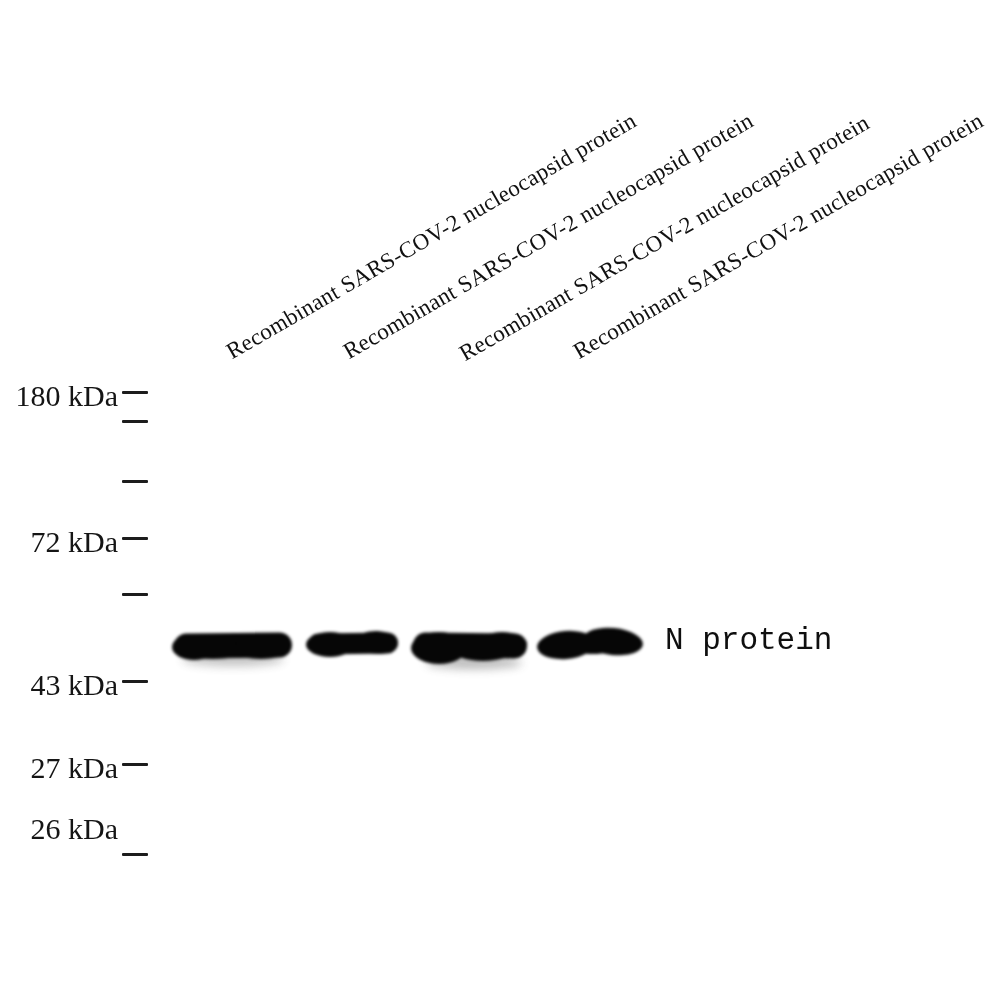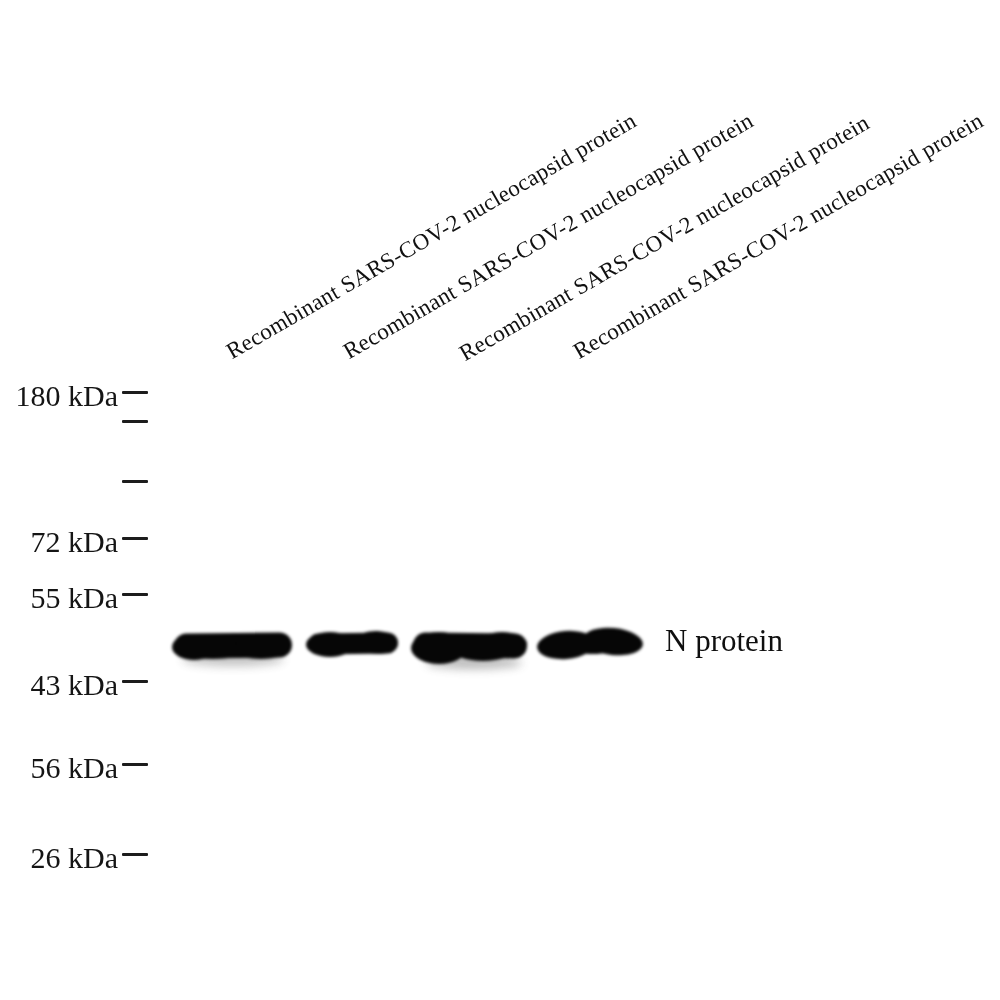--- a/index.html
+++ b/index.html
@@ -76,38 +76,38 @@
 
   
   .band-annotation {
     position: absolute;
     left: 665px;
     top: 624px;
     font-size: 31px;
     line-height: 34px;
     color: #0f0f0f;
     white-space: nowrap;
+    font-family: Liberation Mono, monospace;
   }
 </style>
 </head>
 <body>
 
 <div class="figure">
 
   <div class="lane-label l1">Recombinant SARS-COV-2 nucleocapsid protein</div>
   <div class="lane-label l2">Recombinant SARS-COV-2 nucleocapsid protein</div>
   <div class="lane-label l3">Recombinant SARS-COV-2 nucleocapsid protein</div>
   <div class="lane-label l4">Recombinant SARS-COV-2 nucleocapsid protein</div>
 
   <div class="marker-row" style="top:377px">180 kDa</div>
   <div class="marker-row" style="top:523px">72 kDa</div>
-  <div class="marker-row" style="top:579px">55 kDa</div>
   <div class="marker-row" style="top:666px">43 kDa</div>
-  <div class="marker-row" style="top:749px">56 kDa</div>
-  <div class="marker-row" style="top:839px">26 kDa</div>
+  <div class="marker-row" style="top:749px">27 kDa</div>
+  <div class="marker-row" style="top:810px">26 kDa</div>
 
   <div class="marker-tick" style="top:391px"></div>
   <div class="marker-tick" style="top:420px"></div>
   <div class="marker-tick" style="top:480px"></div>
   <div class="marker-tick" style="top:537px"></div>
   <div class="marker-tick" style="top:593px"></div>
   <div class="marker-tick" style="top:680px"></div>
   <div class="marker-tick" style="top:763px"></div>
   <div class="marker-tick" style="top:853px"></div>
 

